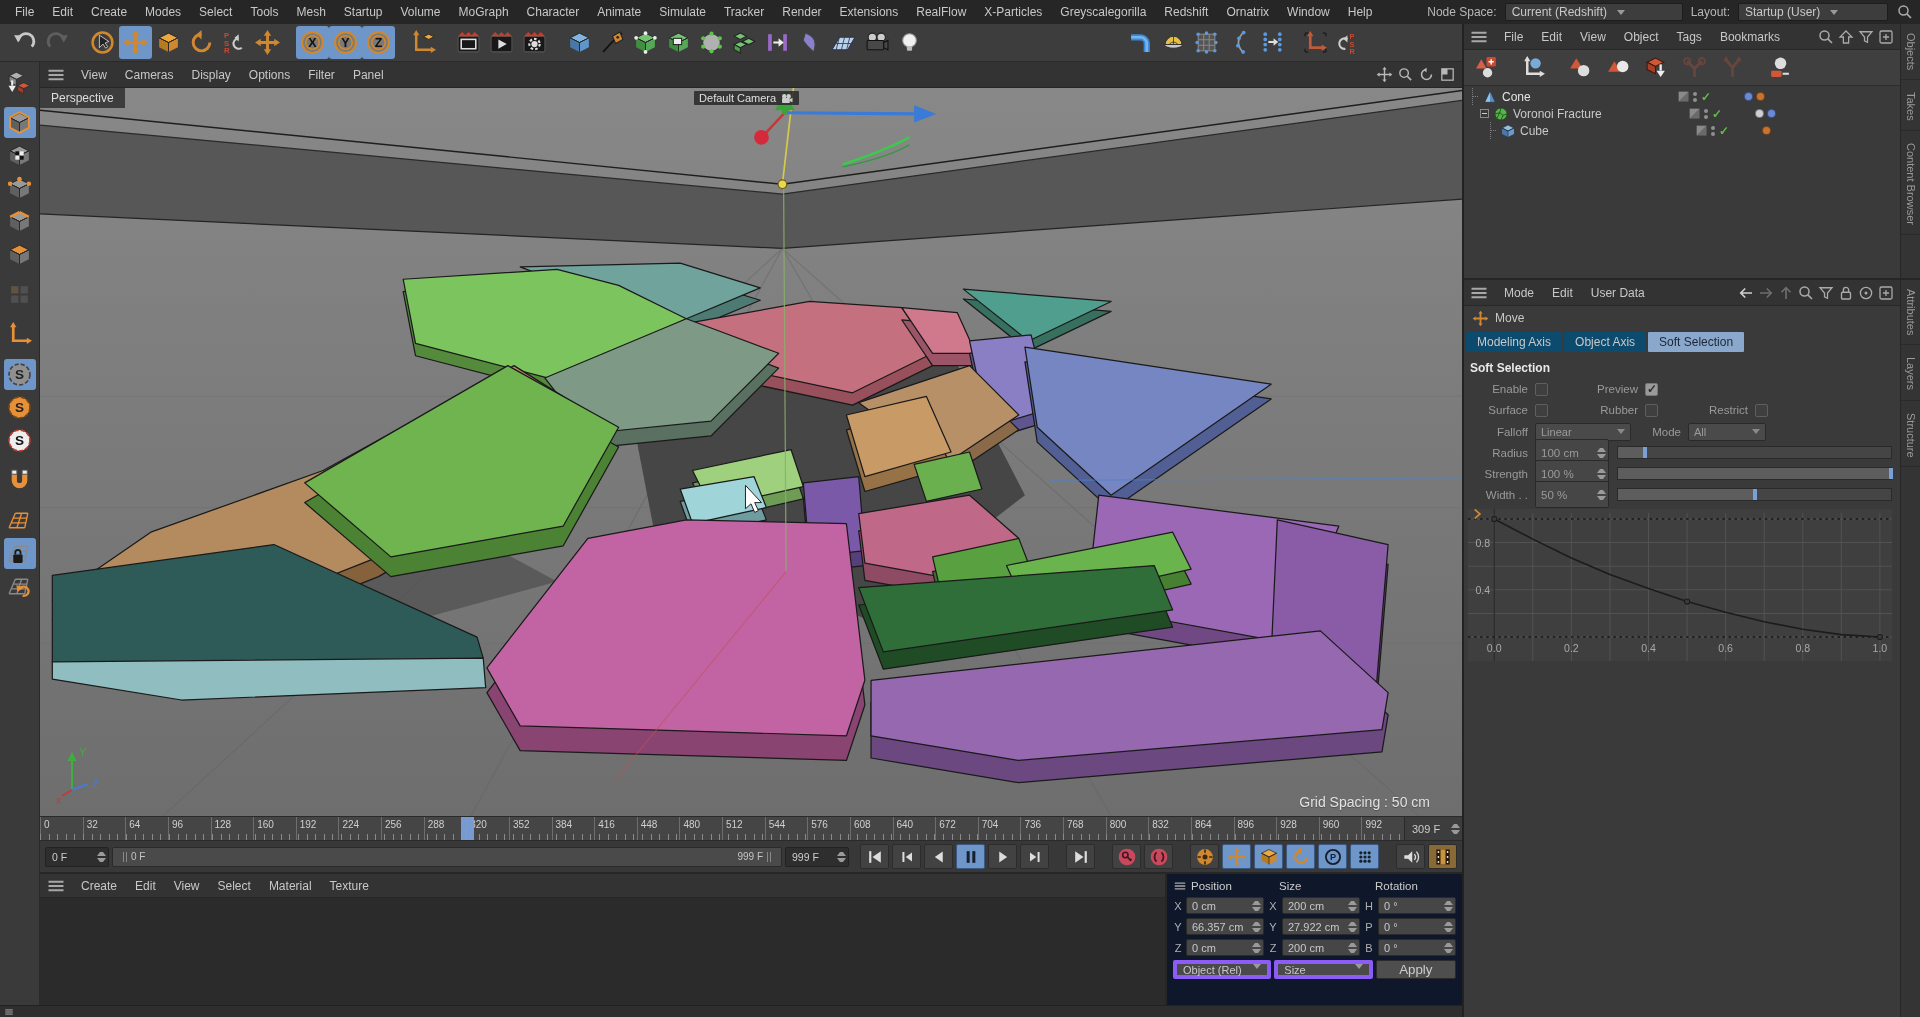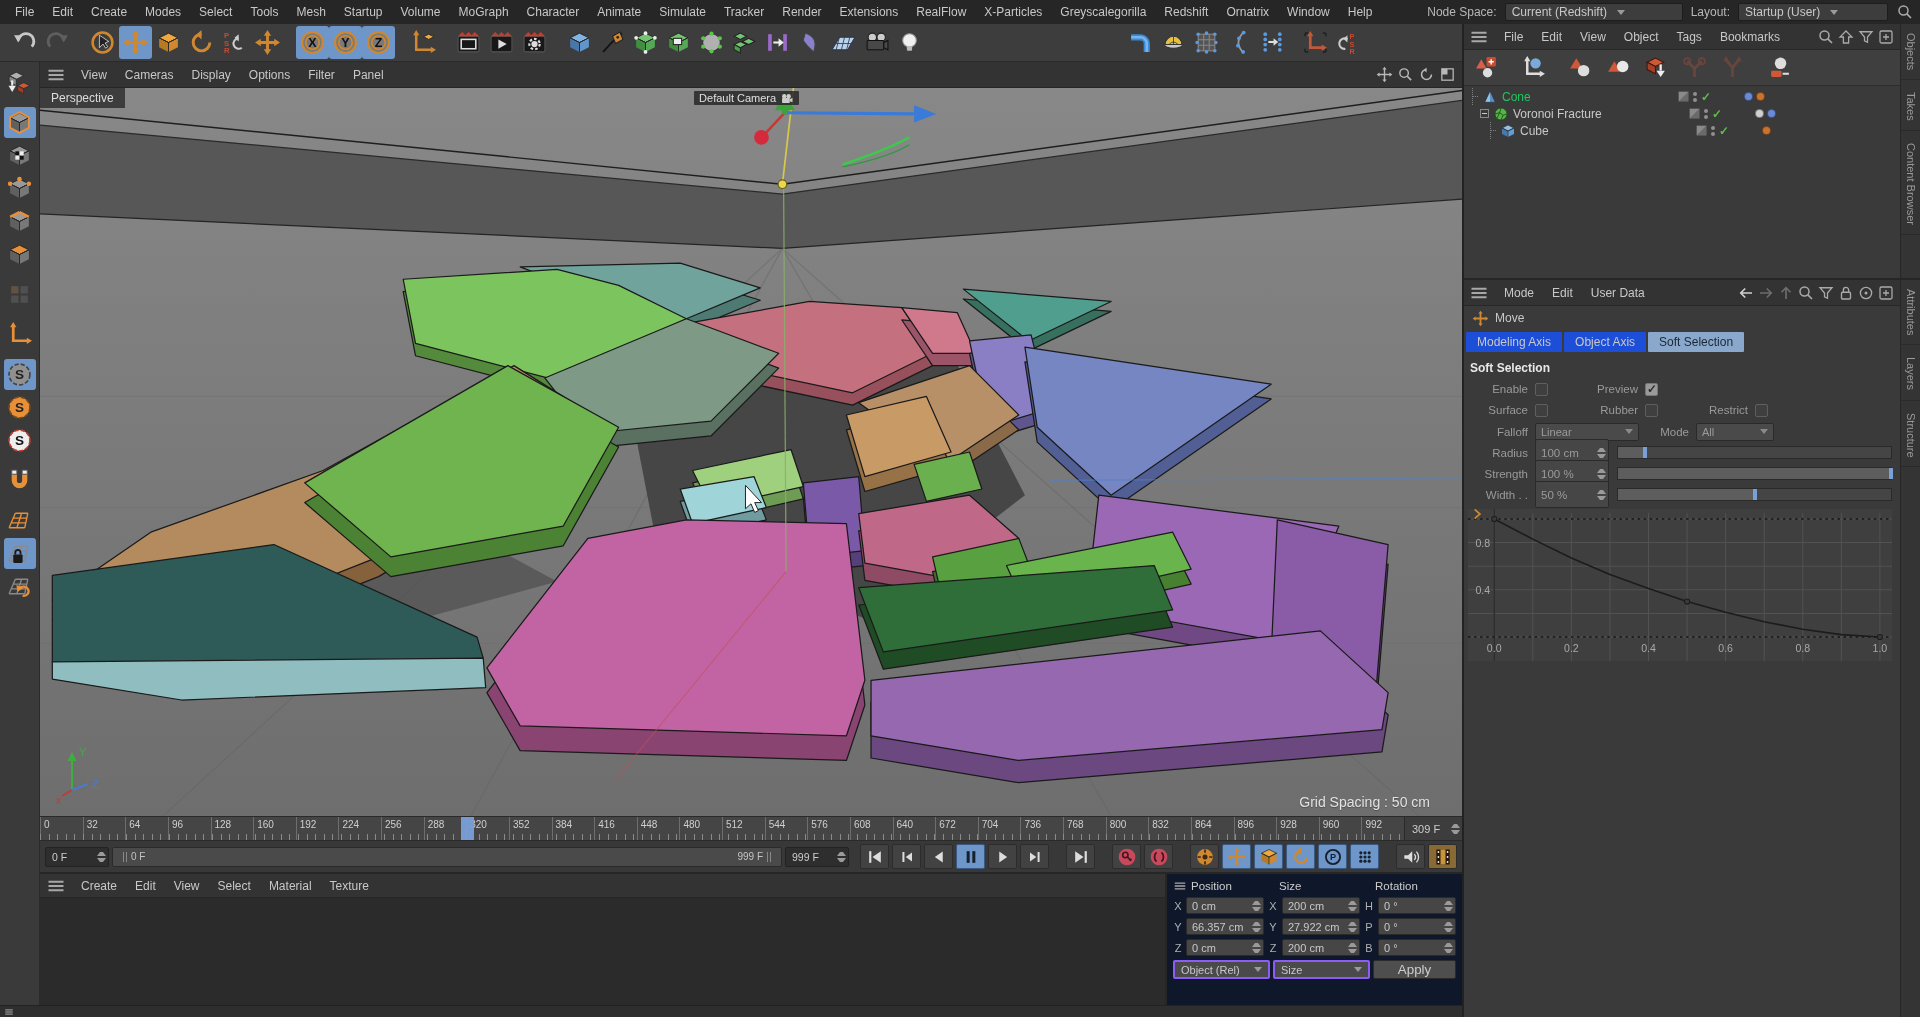--- a/index.html
+++ b/index.html
@@ -82,21 +82,21 @@
   #coords-head .hamb{width:16px;height:14px;margin-right:2px}
   .chead{font-size:11.5px;color:#ccc}
   #coords-grid{display:grid;grid-template-columns:10px 1fr 12px 1fr 12px 1fr;grid-auto-rows:19px;gap:2px 3px;align-items:center}
   .axl{color:#b0b0b0;text-align:center}
   .fld{height:17px;background:#464646;border:1px solid #2a2a2a;border-radius:2px;color:#c8c8c8;
     display:flex;align-items:center;padding:0 13px 0 5px;position:relative;overflow:hidden;white-space:nowrap}
   .spin{position:absolute;right:2px;top:2px;bottom:2px;width:9px;display:flex;flex-direction:column;justify-content:center;gap:2px}
   .spin::before{content:"";border-left:3.5px solid transparent;border-right:3.5px solid transparent;border-bottom:4px solid #9a9a9a}
   .spin::after{content:"";border-left:3.5px solid transparent;border-right:3.5px solid transparent;border-top:4px solid #9a9a9a}
   #coords-foot{display:flex;gap:3px;margin-top:3px}
-  .csel{flex:1;height:19px;background:#4a4a4a;border:2px solid #8b5cf6;border-radius:2px;display:flex;align-items:center;padding:0 6px;color:#c8c8c8}
+  .csel{flex:1;height:19px;background:#4a4a4a;border:4px solid #8b5cf6;border-radius:2px;display:flex;padding:0 6px;color:#c8c8c8}
   .csel .chev{margin-left:auto;border-left:4px solid transparent;border-right:4px solid transparent;border-top:5px solid #9a9a9a}
   .cbtnapply{flex:1;height:19px;background:#4e4e4e;border:1px solid #2a2a2a;border-radius:2px;color:#ccc;
     display:flex;align-items:center;justify-content:center}
   
   #status{height:12px;background:#2e2e2e;border-top:1px solid #222;display:flex;align-items:center;padding:0 4px;flex:none}
   #status .hamb{width:14px;height:10px}
   
   #right{width:458px;flex:none;display:flex;flex-direction:column;background:#3a3a3a;border-left:2px solid #222}
   .panel{position:relative;padding-right:20px}
   .vstrip{position:absolute;right:0;top:0;bottom:0;width:20px;background:#343434;border-left:1px solid #272727;
@@ -116,44 +116,44 @@
   .guide::before{content:"";position:absolute;left:4px;top:0;bottom:0;border-left:1px dotted #808080}
   .guide::after{content:"";position:absolute;left:4px;top:8px;width:6px;border-top:1px dotted #808080}
   .orow.expand .guide::before{display:none}
   .orow.expand .guide::after{display:none}
   .expbox{display:none;width:9px;height:9px;border:1px solid #8a8a8a;position:relative;margin:0 2px 0 0;flex:none}
   .expbox::after{content:"";position:absolute;left:1px;right:1px;top:3px;height:1px;background:#ccc}
   .orow.expand .expbox{display:inline-block}
   .orow.child{padding-left:22px}
   .oicon{width:16px;height:16px;display:inline-flex;margin:0 4px 0 2px;flex:none}
   .oname{color:#c8c8c8;width:176px;overflow:hidden;white-space:nowrap}
-  .orow.selected .oname{color:#22c55e}
+  .orow.selected .oname{color:#e5e5e5}
   .octrl{display:flex;align-items:center;gap:4px;width:66px;flex:none}
   .layerbox{width:11px;height:11px;background:linear-gradient(135deg,#8a8a8a 46%,#6a6a6a 54%);border:1px solid #555;border-radius:1px}
   .vdots{display:flex;flex-direction:column;gap:2px}
   .vdots i{width:4px;height:4px;border-radius:50%;background:#8f8f8f}
   .ocheck{color:#5fbf4a;font-weight:bold;font-size:12px}
   .otags{display:flex;align-items:center;gap:3px}
   .tagdot{width:9px;height:9px;border-radius:50%;display:inline-block;border:1px solid rgba(0,0,0,.4)}
   
   #am{flex:1;display:flex;flex-direction:column;min-height:0}
   #amscroll{flex:1;overflow:hidden}
   #moverow{height:24px;display:flex;align-items:center;padding:0 8px;gap:6px}
   #moverow .ic{width:17px;height:17px}
   #amtabs{display:flex;padding:2px 0 2px 2px;gap:2px}
-  .atab{background:#1d4ed8;color:#c8c8c8;font-size:12px;padding:3px 11px;border-radius:1px}
+  .atab{background:#0c4a6e;color:#c8c8c8;font-size:12px;padding:3px 11px;border-radius:1px}
   .atab.active{background:#8aa8cc;color:#1c2736}
   #amsection{font-weight:bold;color:#e8e8e8;padding:7px 0 4px 6px;font-size:12px}
   .arow{display:flex;align-items:center;height:21px;padding-left:6px;font-size:11.5px}
   .albl{width:58px;text-align:right;color:#9a9a9a;margin-right:7px;flex:none;white-space:nowrap}
   .citem{display:flex;align-items:flex-start;width:110px}
   .cbx{width:13px;height:13px;border:1px solid #5f5f5f;border-radius:2px;background:#3f3f3f;position:relative;flex:none}
   .citem.checked .cbx{background:#9a9a9a;border-color:#777}
   .citem.checked .cbx::after{content:"✓";position:absolute;left:1px;top:-2px;color:#2e2e2e;font-size:12px;font-weight:bold}
-  .aselect{width:104px;height:18px;background:#4a4a4a;border:1px solid #2a2a2a;border-radius:2px;color:#9a9a9a;
+  .aselect{width:96px;height:18px;background:#4a4a4a;border:1px solid #2a2a2a;border-radius:2px;color:#9a9a9a;
     display:flex;align-items:center;padding:0 5px;font-size:11px}
   .aselect .chev{margin-left:auto;border-left:4px solid transparent;border-right:4px solid transparent;border-top:5px solid #8a8a8a}
   .afld{width:74px;height:27px;background:#464646;border:1px solid #2a2a2a;border-radius:2px;color:#9a9a9a;
     display:flex;align-items:center;padding:0 12px 0 5px;position:relative;flex:none}
   .strack{flex:1;height:13px;background:#454545;border:1px solid #2a2a2a;position:relative;margin:0 8px}
   .sfill{position:absolute;left:0;top:0;bottom:0;width:var(--pos,0%);background:#5d5d5d}
   .shandle{position:absolute;left:var(--pos,0%);top:0;bottom:0;width:4px;margin-left:-2px;background:#7aa0d8}
   #curveblock{margin:4px 8px 0 4px;position:relative}
   #caret{position:absolute;left:2px;top:-2px;width:14px;height:14px}
   #fcurve{width:100%;height:152px;background:#3f3f3f;display:block}

